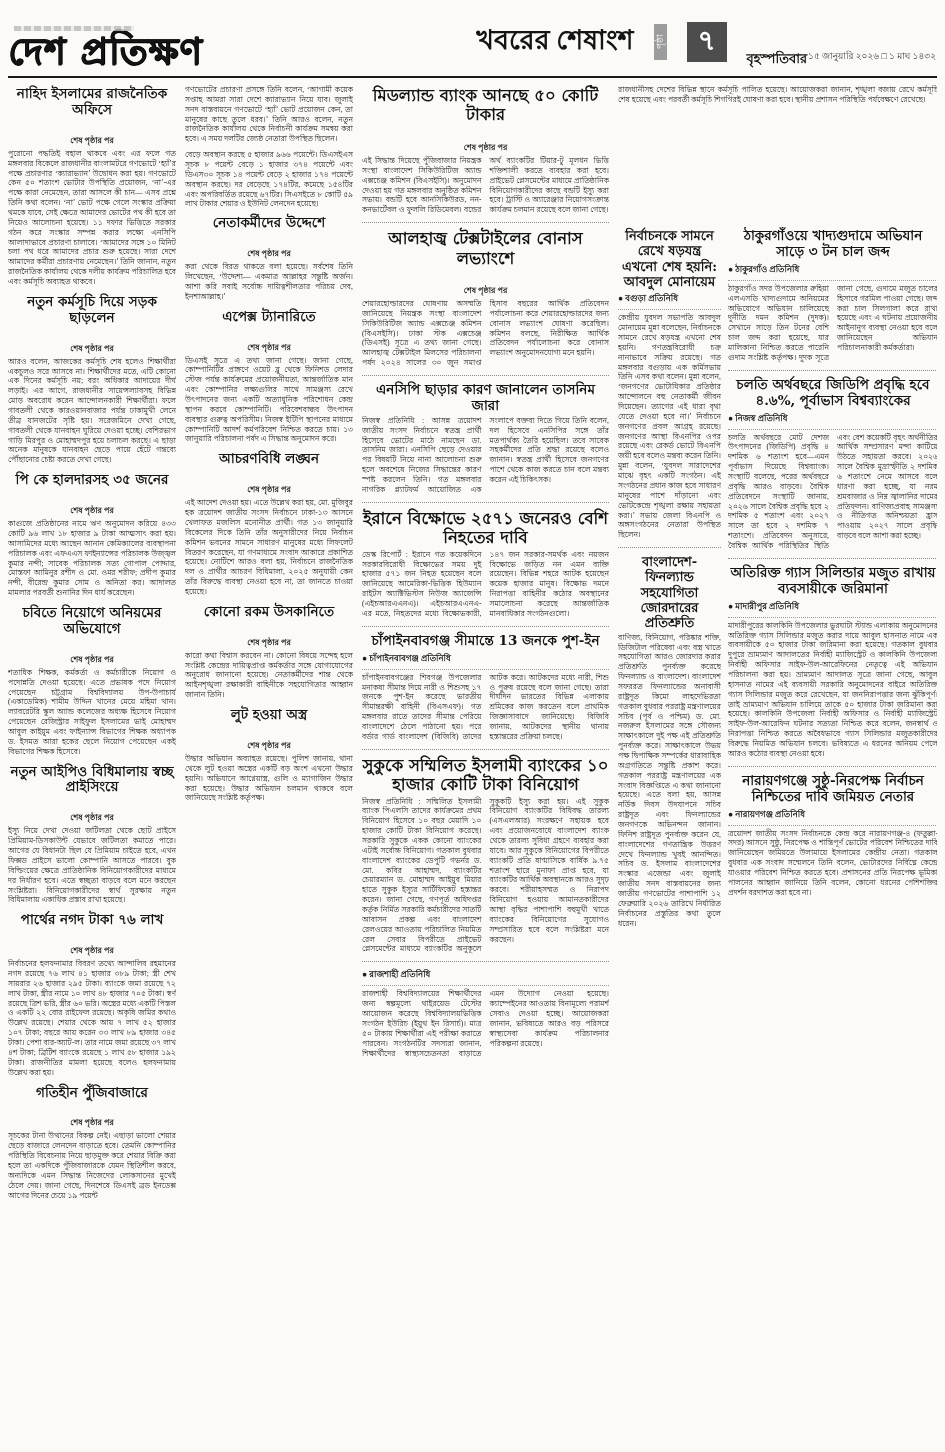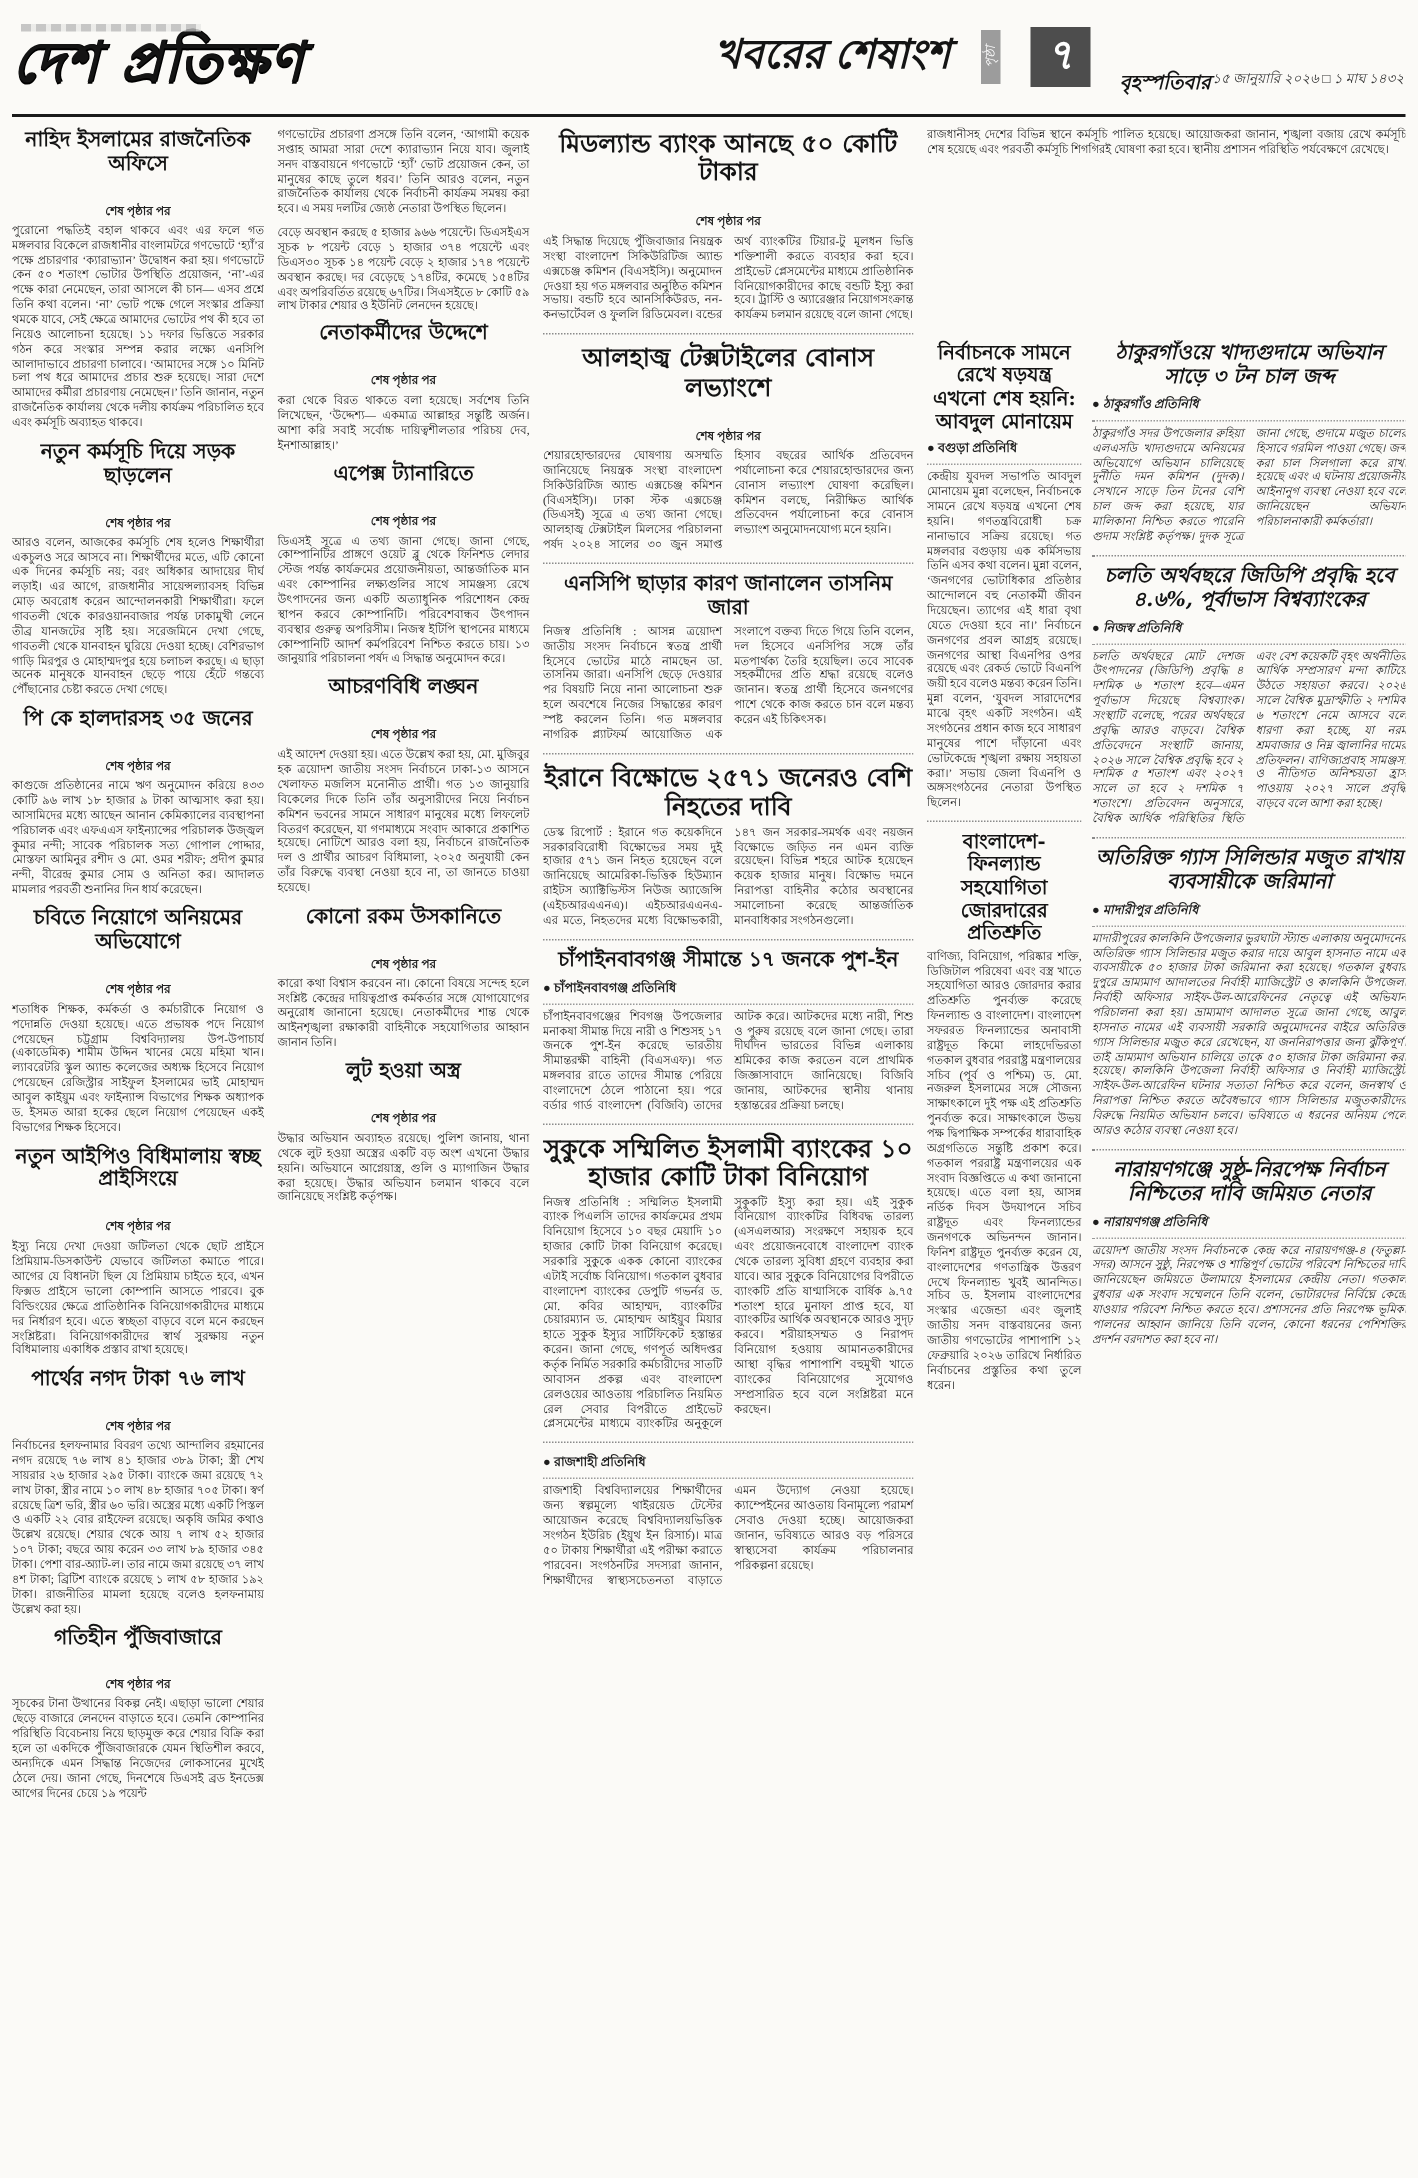--- a/index.html
+++ b/index.html
@@ -5,21 +5,21 @@
   html,body{margin:0;padding:0;}
   body{
     width:945px;height:1452px;overflow:hidden;
     background:#fbfaf7;color:#141414;
     font-family:"Liberation Serif","DejaVu Serif","DejaVu Sans",serif;
     -webkit-font-smoothing:antialiased;
   }
   .page{width:929px;height:1444px;margin:0 auto;padding-top:6px;}
 
   
-  .masthead{display:flex;align-items:center;justify-content:space-between;height:64px;font-style:italic;}
+  .masthead{display:flex;align-items:flex-end;justify-content:space-between;height:64px;}
   .mast-left{display:flex;flex-direction:column;justify-content:flex-end;}
   .tagline-smudge{width:120px;height:5px;margin:0 0 2px 6px;
     background:repeating-linear-gradient(90deg,#b9b9b9 0 7px,#e8e8e6 7px 10px);opacity:.8;}
   .logo{font-size:37px;font-weight:bold;letter-spacing:1px;line-height:1;
     font-family:"DejaVu Serif","Liberation Serif",serif;
     text-shadow:1px 0 #000, 0 1px #000;}
   .mast-right{display:flex;align-items:center;gap:20px;}
   .section-title{font-size:27px;font-weight:bold;line-height:1;padding-bottom:4px;}
   .pg-label{writing-mode:vertical-rl;transform:rotate(180deg);
     background:#9c9c9c;color:#fff;font-size:9px;line-height:1;
@@ -35,21 +35,21 @@
 
   
   .page-body{display:flex;gap:9px;height:1352px;overflow:hidden;}
   .lcol{width:168px;flex:none;overflow:hidden;}
   .mid{width:247px;flex:none;overflow:hidden;}
   .right{width:320px;flex:none;overflow:hidden;display:flex;flex-direction:column;}
   .rtop{display:flex;gap:7px;height:138px;overflow:hidden;margin-bottom:4px;}
   .rtop>div{flex:1;overflow:hidden;}
   .rmain{display:flex;gap:7px;flex:1;overflow:hidden;}
   .rleft{width:103px;flex:none;overflow:hidden;}
-  .rright{flex:1;overflow:hidden;font-style:italic;}
+  .rright{flex:1;overflow:hidden;}
 
   
   .article{margin-bottom:7px;break-inside:avoid;}
   .ruled{border-top:1px dotted #8a8a8a;padding-top:5px;}
   .hl{font-weight:bold;text-align:center;line-height:1.18;margin:1px 0 2px 0;
       font-family:"DejaVu Serif","Liberation Serif",serif;}
   .hl.lg{font-size:16.5px;}
   .hl.md{font-size:13.5px;}
   .hl.sm{font-size:13px;}
   .cont{font-size:8px;text-align:center;font-weight:bold;color:#222;margin-bottom:2px;margin-top:16px;}
@@ -166,21 +166,21 @@
         </div>
         <div class="article ruled">
           <div class="hl md">এনসিপি ছাড়ার কারণ জানালেন তাসনিম জারা</div>
           <div class="body c2">নিজস্ব প্রতিনিধি : আসন্ন ত্রয়োদশ জাতীয় সংসদ নির্বাচনে স্বতন্ত্র প্রার্থী হিসেবে ভোটের মাঠে নামছেন ডা. তাসনিম জারা। এনসিপি ছেড়ে দেওয়ার পর বিষয়টি নিয়ে নানা আলোচনা শুরু হলে অবশেষে নিজের সিদ্ধান্তের কারণ স্পষ্ট করলেন তিনি। গত মঙ্গলবার নাগরিক প্ল্যাটফর্ম আয়োজিত এক সংলাপে বক্তব্য দিতে গিয়ে তিনি বলেন, দল হিসেবে এনসিপির সঙ্গে তাঁর মতপার্থক্য তৈরি হয়েছিল। তবে সাবেক সহকর্মীদের প্রতি শ্রদ্ধা রয়েছে বলেও জানান। স্বতন্ত্র প্রার্থী হিসেবে জনগণের পাশে থেকে কাজ করতে চান বলে মন্তব্য করেন এই চিকিৎসক।</div>
         </div>
         <div class="article ruled">
           <div class="hl lg">ইরানে বিক্ষোভে ২৫৭১ জনেরও বেশি নিহতের দাবি</div>
           <div class="body c2">ডেস্ক রিপোর্ট : ইরানে গত কয়েকদিনে সরকারবিরোধী বিক্ষোভের সময় দুই হাজার ৫৭১ জন নিহত হয়েছেন বলে জানিয়েছে আমেরিকা-ভিত্তিক হিউম্যান রাইটস অ্যাক্টিভিস্টস নিউজ অ্যাজেন্সি (এইচআরএএনএ)। এইচআরএএনএ-এর মতে, নিহতদের মধ্যে বিক্ষোভকারী, ১৪৭ জন সরকার-সমর্থক এবং নয়জন বিক্ষোভে জড়িত নন এমন ব্যক্তি রয়েছেন। বিভিন্ন শহরে আটক হয়েছেন কয়েক হাজার মানুষ। বিক্ষোভ দমনে নিরাপত্তা বাহিনীর কঠোর অবস্থানের সমালোচনা করেছে আন্তর্জাতিক মানবাধিকার সংগঠনগুলো।</div>
         </div>
         <div class="article ruled">
-          <div class="hl md">চাঁপাইনবাবগঞ্জ সীমান্তে ১৭ জনকে পুশ-ইন</div>
+          <div class="hl md">চাঁপাইনবাবগঞ্জ সীমান্তে 13 জনকে পুশ-ইন</div>
           <div class="byline">● চাঁপাইনবাবগঞ্জ প্রতিনিধি</div>
           <div class="body c2">চাঁপাইনবাবগঞ্জের শিবগঞ্জ উপজেলার মনাকষা সীমান্ত দিয়ে নারী ও শিশুসহ ১৭ জনকে পুশ-ইন করেছে ভারতীয় সীমান্তরক্ষী বাহিনী (বিএসএফ)। গত মঙ্গলবার রাতে তাদের সীমান্ত পেরিয়ে বাংলাদেশে ঠেলে পাঠানো হয়। পরে বর্ডার গার্ড বাংলাদেশ (বিজিবি) তাদের আটক করে। আটকদের মধ্যে নারী, শিশু ও পুরুষ রয়েছে বলে জানা গেছে। তারা দীর্ঘদিন ভারতের বিভিন্ন এলাকায় শ্রমিকের কাজ করতেন বলে প্রাথমিক জিজ্ঞাসাবাদে জানিয়েছে। বিজিবি জানায়, আটকদের স্থানীয় থানায় হস্তান্তরের প্রক্রিয়া চলছে।</div>
         </div>
         <div class="article ruled">
           <div class="hl lg">সুকুকে সম্মিলিত ইসলামী ব্যাংকের ১০ হাজার কোটি টাকা বিনিয়োগ</div>
           <div class="body c2">নিজস্ব প্রতিনিধি : সম্মিলিত ইসলামী ব্যাংক পিএলসি তাদের কার্যক্রমের প্রথম বিনিয়োগ হিসেবে ১০ বছর মেয়াদি ১০ হাজার কোটি টাকা বিনিয়োগ করেছে। সরকারি সুকুকে একক কোনো ব্যাংকের এটাই সর্বোচ্চ বিনিয়োগ। গতকাল বুধবার বাংলাদেশ ব্যাংকের ডেপুটি গভর্নর ড. মো. কবির আহাম্মদ, ব্যাংকটির চেয়ারম্যান ড. মোহাম্মদ আইয়ুব মিয়ার হাতে সুকুক ইস্যুর সার্টিফিকেট হস্তান্তর করেন। জানা গেছে, গণপূর্ত অধিদপ্তর কর্তৃক নির্মিত সরকারি কর্মচারীদের সাতটি আবাসন প্রকল্প এবং বাংলাদেশ রেলওয়ের আওতায় পরিচালিত নিয়মিত রেল সেবার বিপরীতে প্রাইভেট প্লেসমেন্টের মাধ্যমে ব্যাংকটির অনুকূলে সুকুকটি ইস্যু করা হয়। এই সুকুক বিনিয়োগ ব্যাংকটির বিধিবদ্ধ তারল্য (এসএলআর) সংরক্ষণে সহায়ক হবে এবং প্রয়োজনবোধে বাংলাদেশ ব্যাংক থেকে তারল্য সুবিধা গ্রহণে ব্যবহার করা যাবে। আর সুকুকে বিনিয়োগের বিপরীতে ব্যাংকটি প্রতি ষাণ্মাসিকে বার্ষিক ৯.৭৫ শতাংশ হারে মুনাফা প্রাপ্ত হবে, যা ব্যাংকটির আর্থিক অবস্থানকে আরও সুদৃঢ় করবে। শরীয়াহসম্মত ও নিরাপদ বিনিয়োগ হওয়ায় আমানতকারীদের আস্থা বৃদ্ধির পাশাপাশি বহুমুখী খাতে ব্যাংকের বিনিয়োগের সুযোগও সম্প্রসারিত হবে বলে সংশ্লিষ্টরা মনে করছেন।</div>
         </div>
         <div class="article ruled">
           <div class="byline">● রাজশাহী প্রতিনিধি</div>
           <div class="body c2">রাজশাহী বিশ্ববিদ্যালয়ের শিক্ষার্থীদের জন্য স্বল্পমূল্যে থাইরয়েড টেস্টের আয়োজন করেছে বিশ্ববিদ্যালয়ভিত্তিক সংগঠন ইউরিচ (ইয়ুথ ইন রিসার্চ)। মাত্র ৫০ টাকায় শিক্ষার্থীরা এই পরীক্ষা করাতে পারবেন। সংগঠনটির সদস্যরা জানান, শিক্ষার্থীদের স্বাস্থ্যসচেতনতা বাড়াতে এমন উদ্যোগ নেওয়া হয়েছে। ক্যাম্পেইনের আওতায় বিনামূল্যে পরামর্শ সেবাও দেওয়া হচ্ছে। আয়োজকরা জানান, ভবিষ্যতে আরও বড় পরিসরে স্বাস্থ্যসেবা কার্যক্রম পরিচালনার পরিকল্পনা রয়েছে।</div>

